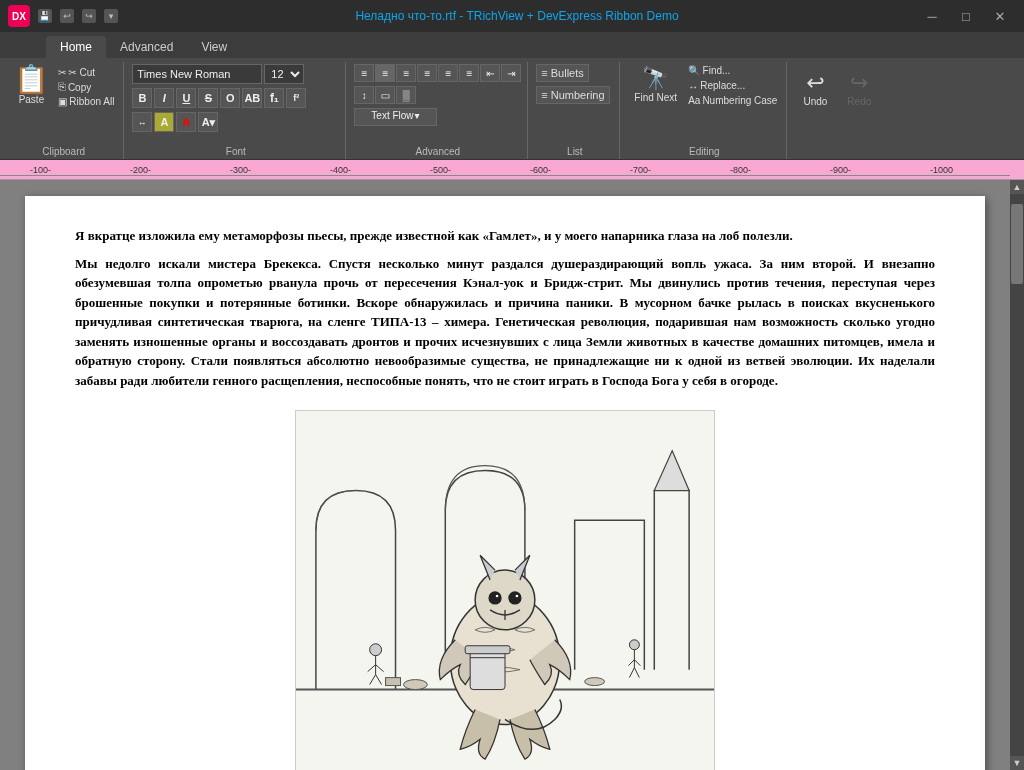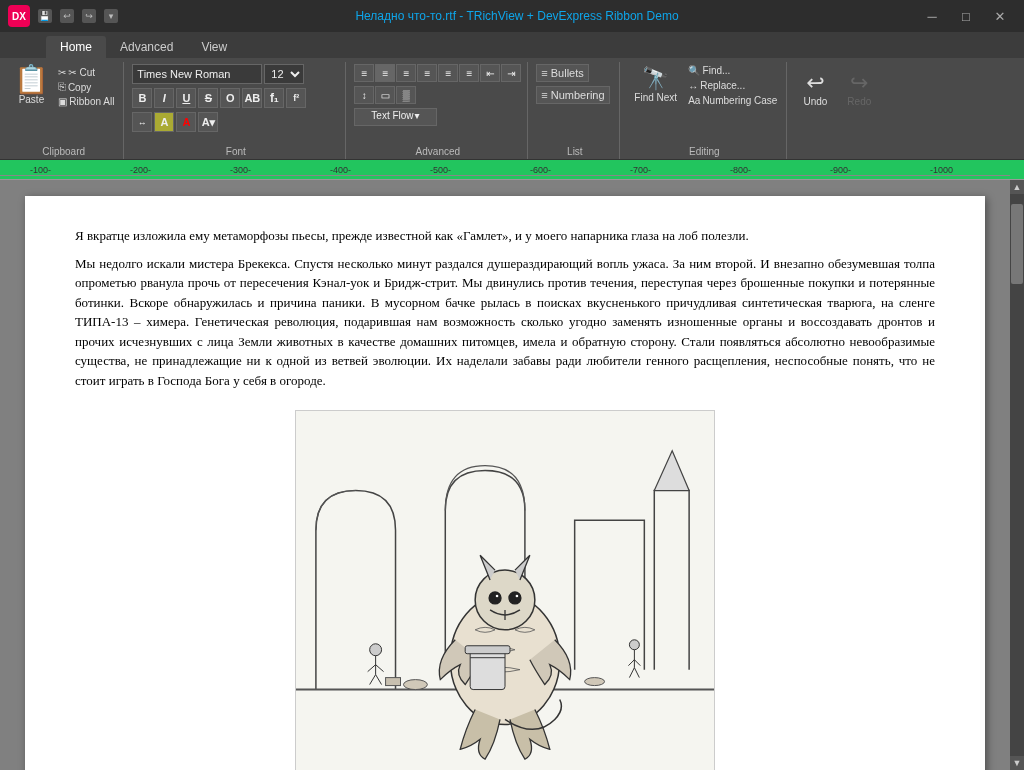--- a/index.html
+++ b/index.html
@@ -188,31 +188,32 @@
     .undo-btn {
       display: flex; flex-direction: column; align-items: center;
       font-size: 10px; color: #ddd; cursor: pointer;
       padding: 2px 8px;
     }
     .undo-btn .icon { font-size: 22px; }
     .undo-btn.disabled { color: #666; }
 
     
     .ruler {
-      background: #22c55e;
+      background: #f9a8d4;
       height: 20px;
       border-bottom: 1px solid #999;
       position: relative;
       overflow: hidden;
     }
     .doc-scroll {
       flex: 1;
       overflow-y: auto;
       overflow-x: hidden;
       padding: 16px;
+      font-weight: bold;
     }
     .doc-page {
       background: white;
       width: 960px;
       min-height: 600px;
       margin: 0 auto;
       padding: 30px 50px;
       box-shadow: 2px 2px 8px rgba(0,0,0,0.4);
     }
     .doc-text {

